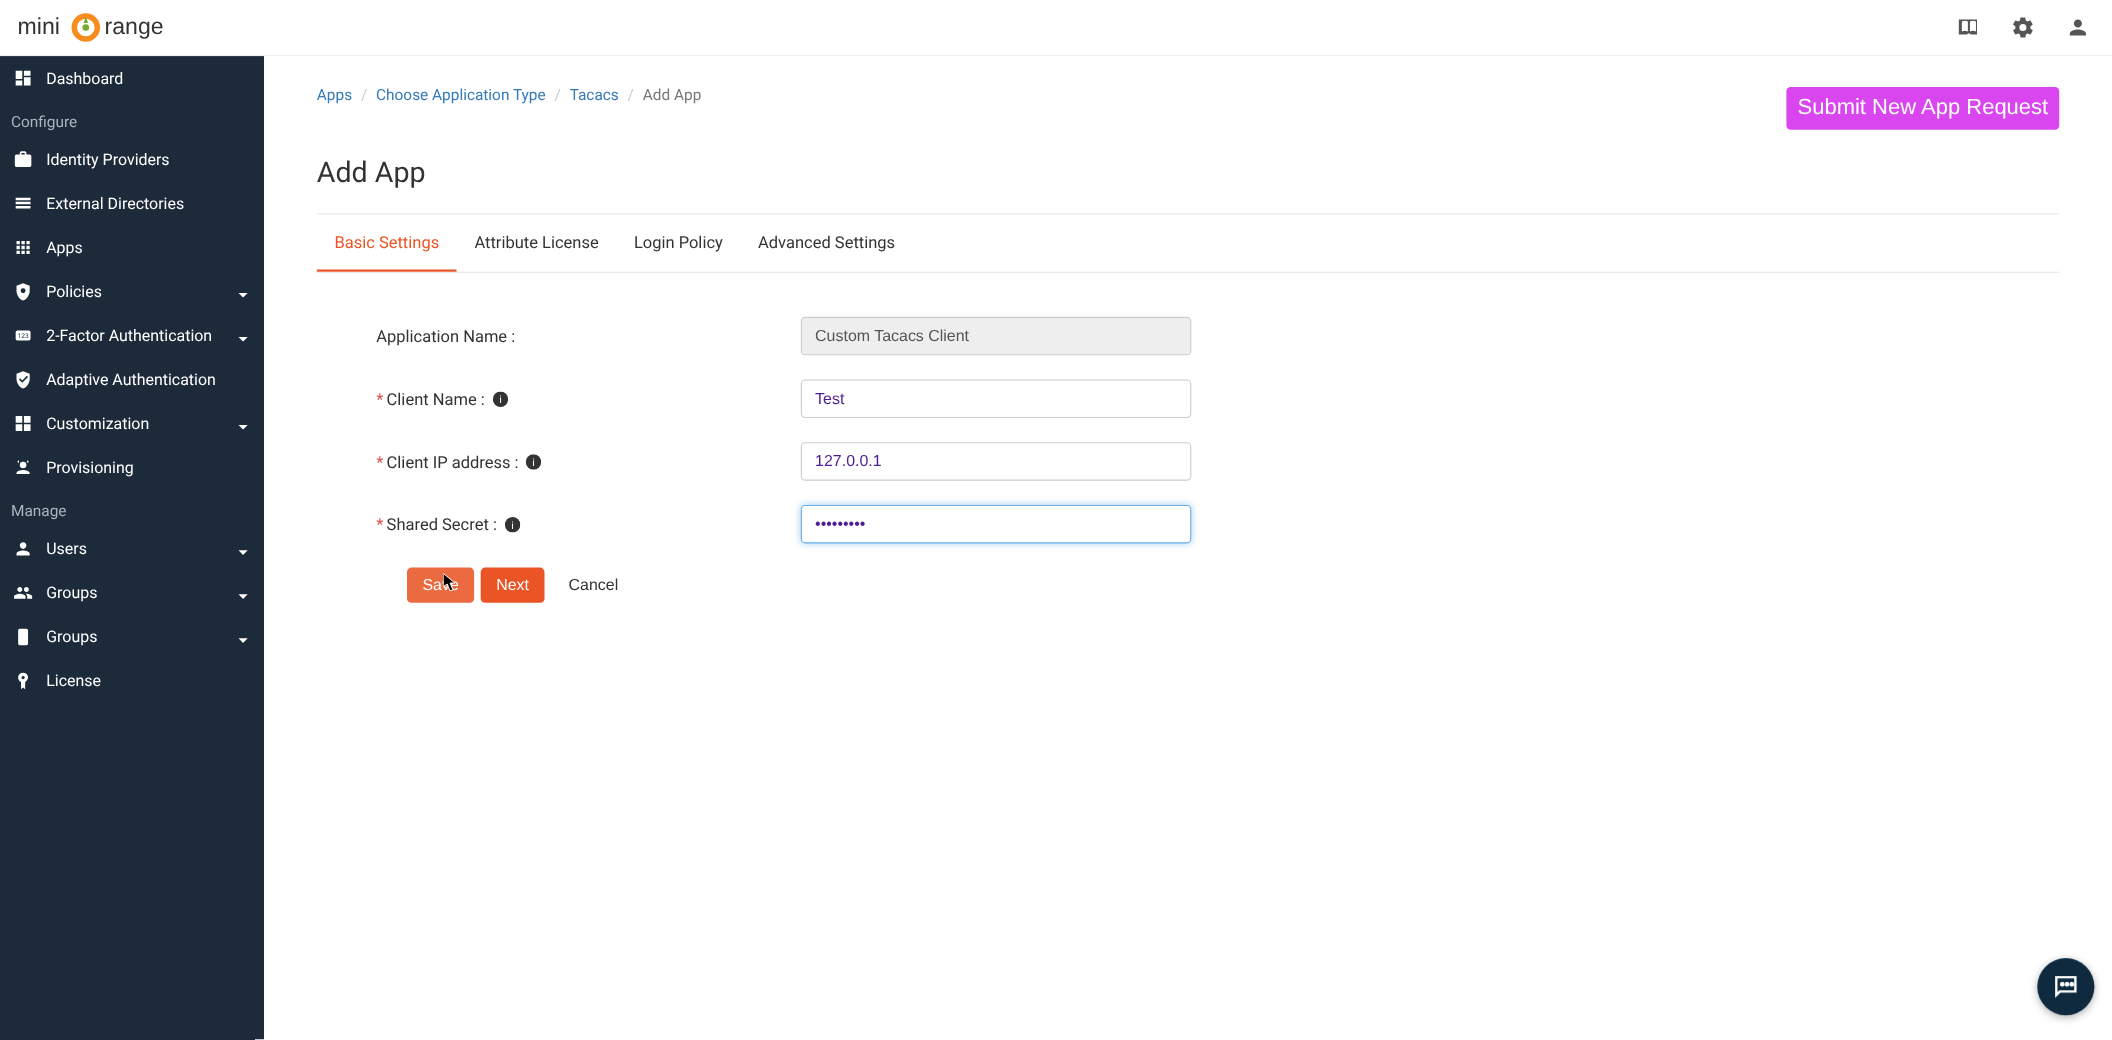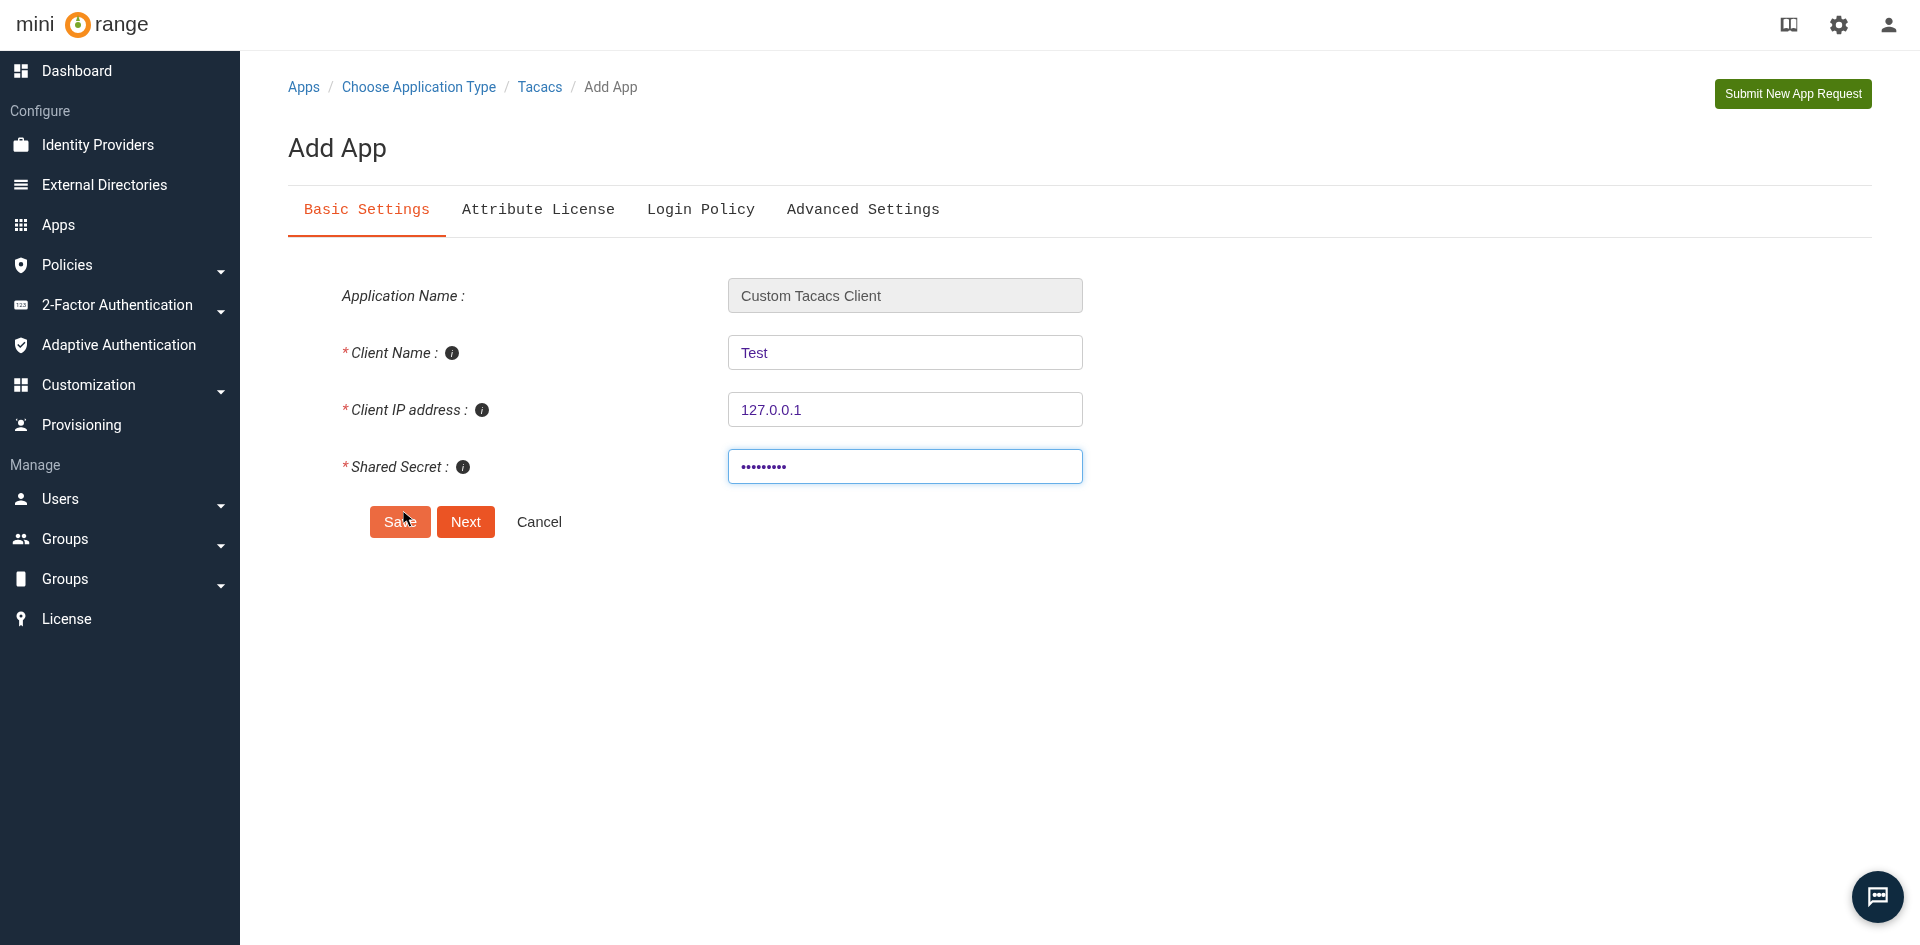--- a/index.html
+++ b/index.html
@@ -12,48 +12,48 @@
     .header-icons { display: flex; gap: 28px; align-items: center; }
     .header-icon { width: 22px; height: 22px; color: #555; display: flex; align-items: center; justify-content: center; cursor: pointer; }
     .header-icon svg { width: 22px; height: 22px; fill: #555; }
 
     
     .layout { display: flex; height: calc(100vh - 51px); }
 
     
     .sidebar { width: 240px; background: #1c2a3a; color: #fff; overflow-y: auto; flex-shrink: 0; }
     .sidebar-section-label { padding: 12px 10px 6px 10px; font-size: 14px; color: #aab4c0; }
-    .sidebar-item { display: flex; align-items: flex-end; padding: 11px 12px; cursor: pointer; color: #fff; font-size: 14.5px; position: relative; }
+    .sidebar-item { display: flex; align-items: center; padding: 11px 12px; cursor: pointer; color: #fff; font-size: 14.5px; position: relative; }
     .sidebar-icon { width: 18px; height: 18px; margin-right: 12px; display: flex; align-items: center; justify-content: center; flex-shrink: 0; }
     .sidebar-icon svg { width: 18px; height: 18px; fill: #fff; }
     .sidebar-chevron { position: absolute; right: 14px; width: 10px; height: 10px; }
     .sidebar-chevron svg { width: 10px; height: 10px; fill: #fff; }
 
     
     .main { flex: 1; padding: 28px 48px; overflow-y: auto; position: relative; }
     .main-top-row { display: flex; justify-content: space-between; align-items: flex-start; }
     .breadcrumb { font-size: 14px; color: #666; display: flex; flex-wrap: wrap; gap: 4px; }
     .breadcrumb a { color: #337ab7; text-decoration: none; cursor: pointer; }
     .breadcrumb-sep { color: #ccc; padding: 0 4px; }
     .breadcrumb-current { color: #777; }
-    .submit-btn { background: #4d7c0f; color: #fff; border: none; padding: 8px 10px; border-radius: 4px; font-size: 12px; cursor: pointer; }
+    .submit-btn { background: #d946ef; color: #fff; border: none; padding: 8px 10px; border-radius: 4px; font-size: 20px; cursor: pointer; }
 
     .page-title { font-size: 26px; font-weight: 400; margin-top: 24px; color: #333; }
 
     .divider { border: none; border-top: 1px solid #e5e5e5; margin: 22px 0 0 0; }
 
     
-    .tabs { display: flex; gap: 0; margin-top: 0; border-bottom: 1px solid #e5e5e5; font-family: Liberation Mono, monospace; }
+    .tabs { display: flex; gap: 0; margin-top: 0; border-bottom: 1px solid #e5e5e5; }
     .tab { padding: 16px 16px; font-size: 15px; color: #333; cursor: pointer; border-bottom: 2px solid transparent; }
     .tab.active { color: #eb5424; border-bottom-color: #eb5424; }
 
     
     .form-area { padding: 40px 0 0 54px; max-width: 1100px; }
     .form-row { display: flex; align-items: center; margin-bottom: 22px; }
-    .form-label { width: 386px; font-size: 15px; color: #333; display: flex; align-items: center; gap: 3px; font-style: italic; }
+    .form-label { width: 386px; font-size: 15px; color: #333; display: flex; align-items: center; gap: 3px; }
     .req { color: #d9534f; }
     .info-icon { display: inline-flex; width: 14px; height: 14px; margin-left: 4px; }
     .info-icon svg { width: 14px; height: 14px; fill: #333; }
     .form-input { width: 355px; height: 35px; border: 1px solid #ccc; border-radius: 4px; padding: 0 12px; font-size: 14.5px; color: #4c1d95; }
     .form-input[readonly] { background: #eee; color: #555; }
     .form-input.focused { border-color: #66afe9; box-shadow: 0 0 6px rgba(102,175,233,.5); outline: none; }
 
     .form-buttons { display: flex; gap: 6px; align-items: flex-start; margin-top: 18px; padding-left: 28px; }
     .btn { padding: 8px 14px; border-radius: 4px; font-size: 14.5px; border: none; cursor: pointer; }
     .btn-primary { background: #eb5424; color: #fff; }

